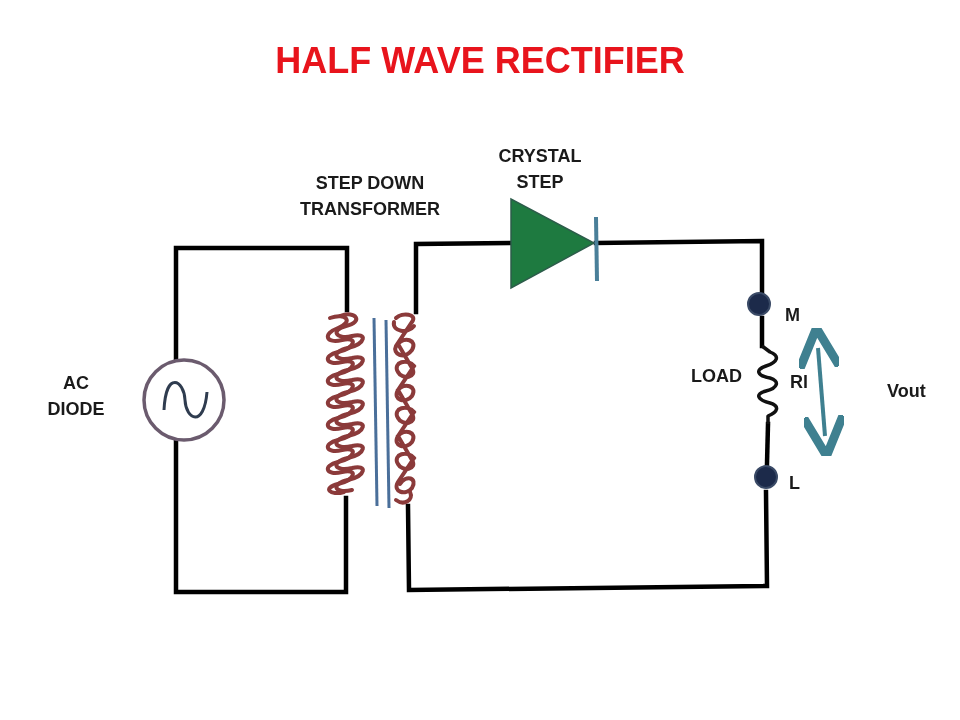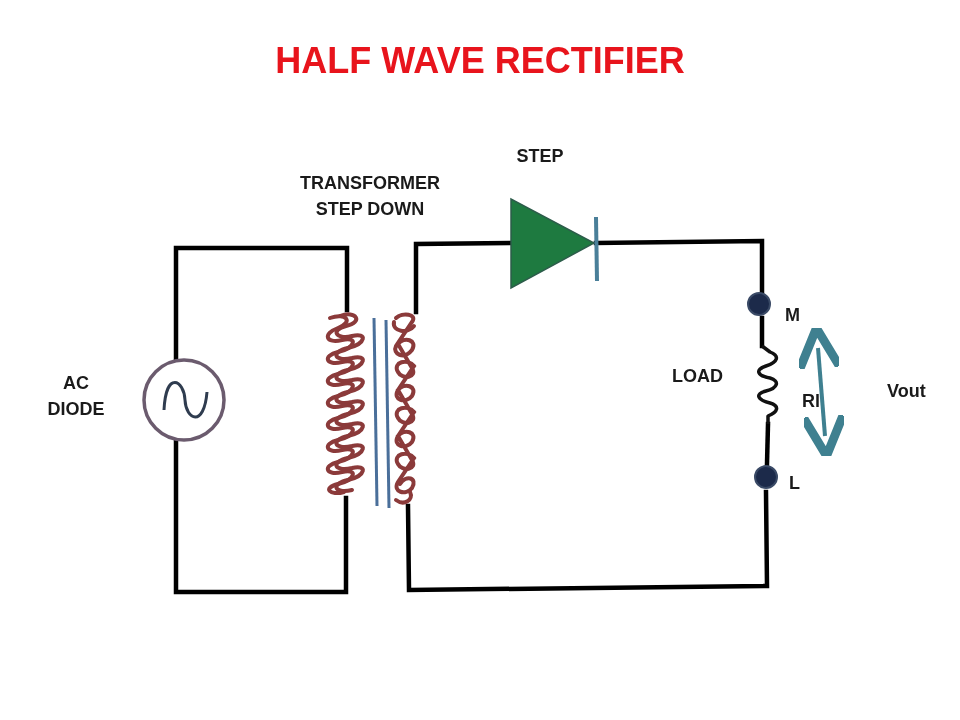--- a/index.html
+++ b/index.html
@@ -16,32 +16,33 @@
 <body>
 
 <div class="title" style="color:#e8141c;">HALF WAVE RECTIFIER</div>
 
 <div class="lbl" style="left:28px; top:370px; width:96px;">
   <div>AC</div>
   <div>DIODE</div>
 </div>
 
 <div class="lbl" style="left:280px; top:170px; width:180px;">
+  <div>STEP DOWN</div>
   <div>TRANSFORMER</div>
-  <div>STEP DOWN</div>
 </div>
 
 <div class="lbl" style="left:480px; top:143px; width:120px;">
+  <div>CRYSTAL</div>
   <div>STEP</div>
 </div>
 
-<div class="lbl" style="left:672px; top:363px; width:70px; text-align:left;">LOAD</div>
+<div class="lbl" style="left:672px; top:363px; width:70px; text-align:right;">LOAD</div>
 <div class="lbl" style="left:785px; top:302px; width:24px; text-align:left;">M</div>
 <div class="lbl" style="left:789px; top:470px; width:24px; text-align:left;">L</div>
-<div class="lbl" style="left:790px; top:388px; width:30px; text-align:right;">Rl</div>
+<div class="lbl" style="left:790px; top:369px; width:30px; text-align:left;">Rl</div>
 <div class="lbl" style="left:887px; top:378px; width:60px; text-align:left;">Vout</div>
 
 <svg class="diagram" width="960" height="720" viewBox="0 0 960 720">
   <defs>
     <marker id="arrowhead" markerWidth="10" markerHeight="10" refX="5" refY="5" orient="auto-start-reverse">
       <path d="M0,0 L10,5 L0,10" fill="none" stroke="#3f8090" stroke-width="2.2"></path>
     </marker>
   </defs>
 
   <g stroke="#000" stroke-width="4.5" fill="none" stroke-linecap="square">

